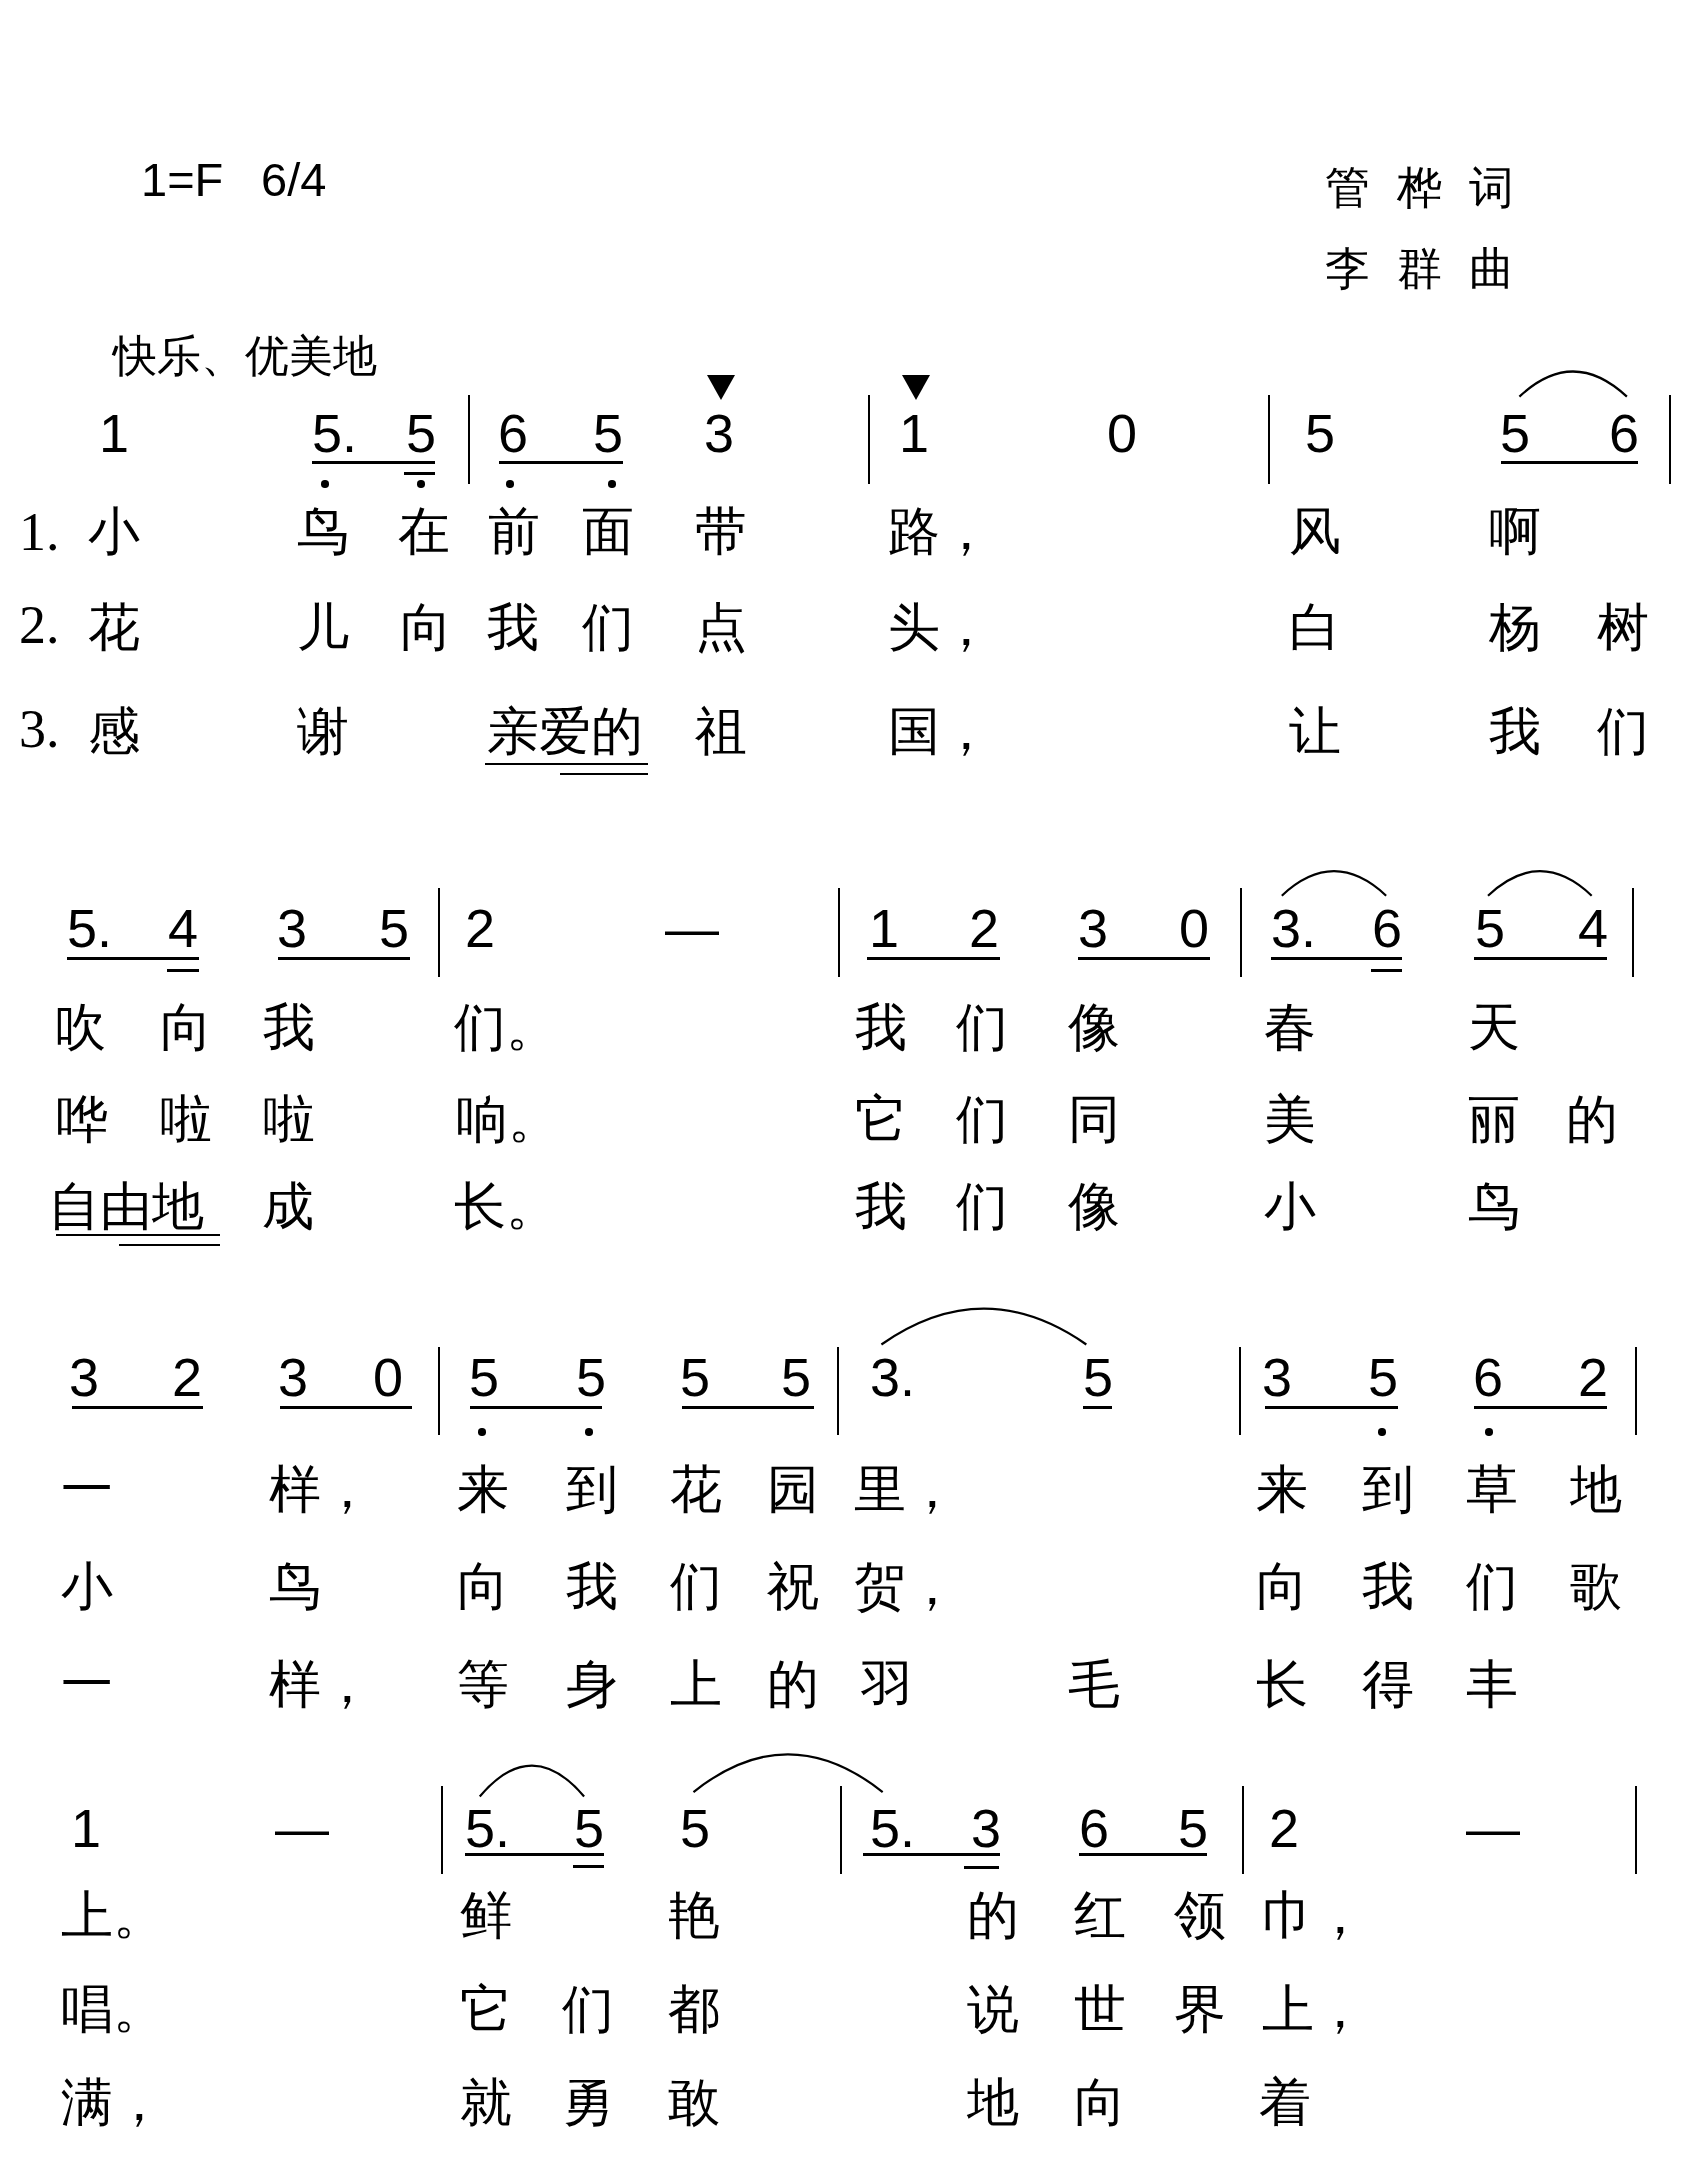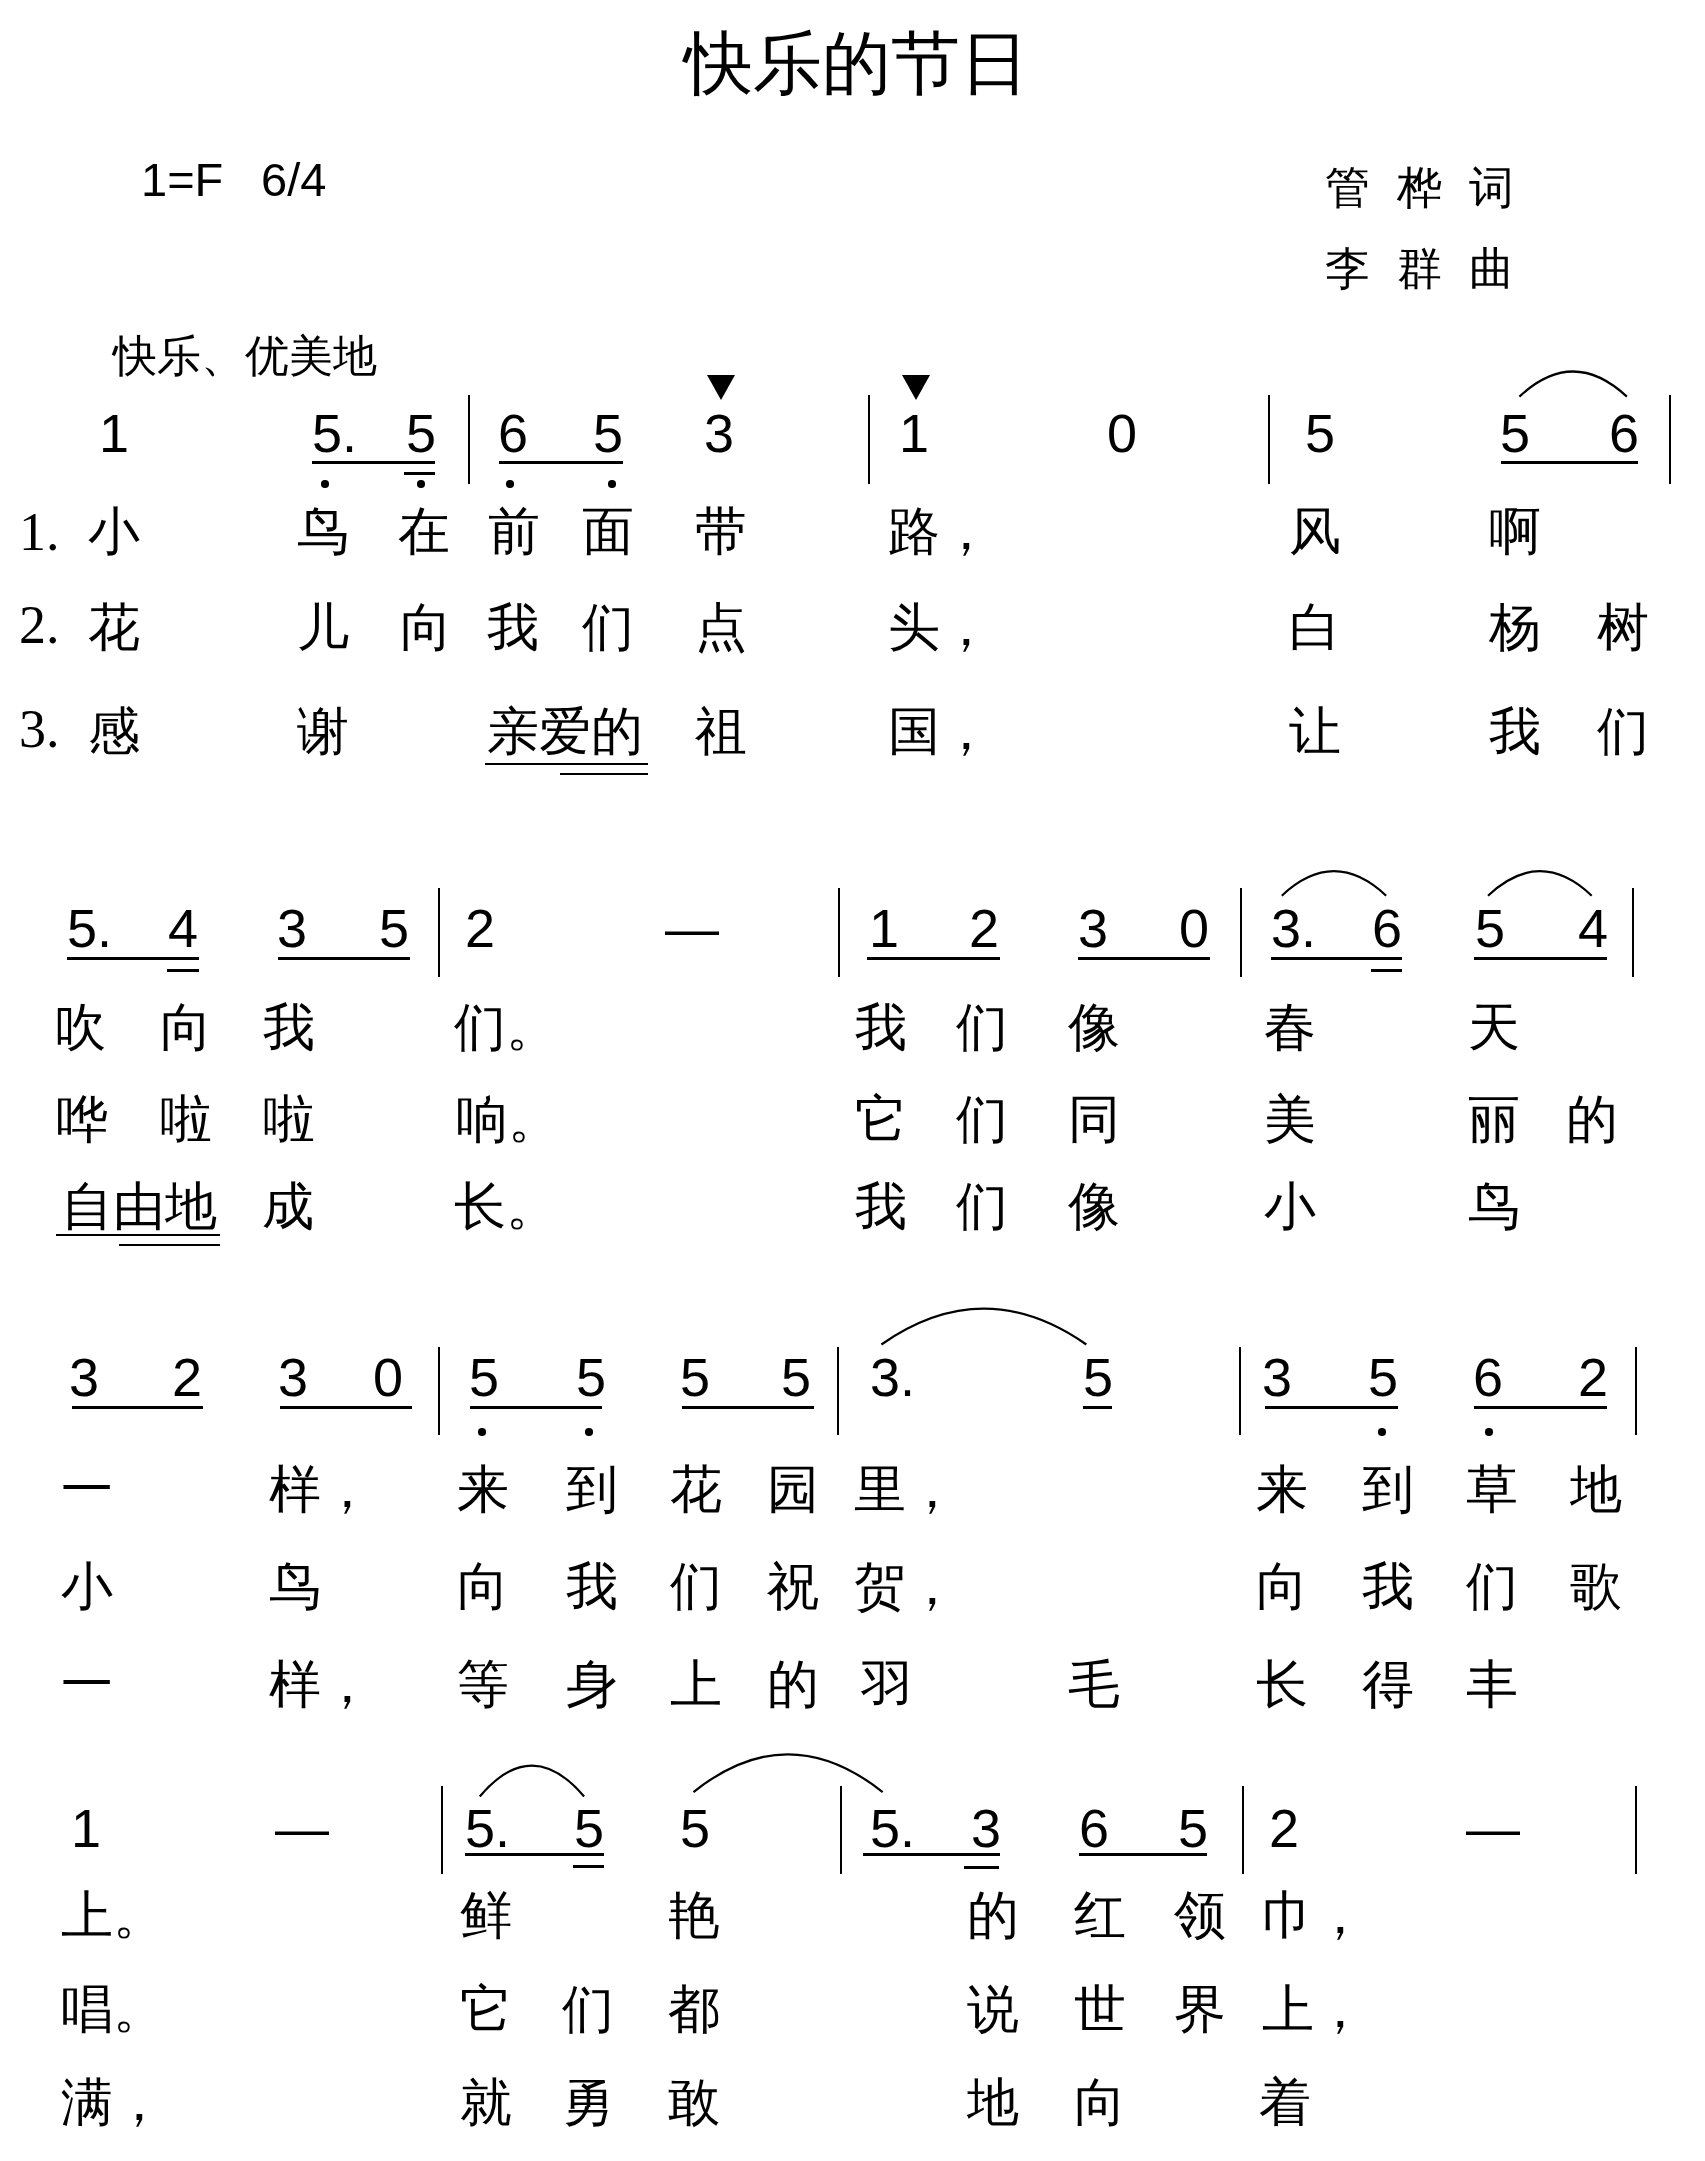--- a/index.html
+++ b/index.html
@@ -16,21 +16,20 @@
   .lul { position:absolute; height:1.9px; background:#000; }
   .od { position:absolute; width:7.5px; height:7.5px; border-radius:50%; background:#000; }
   .tri { position:absolute; width:0; height:0; border-left:14px solid transparent; border-right:14px solid transparent; border-top:25px solid #000; }
   svg.slurs { position:absolute; left:0; top:0; }
 </style>
 </head>
 <body>
 
 <div id="page">
 
-  <div class="title">快乐的节日</div>
   <span class="keysig" style="left:141px">1=F</span>
   <span class="keysig" style="left:261px">6/4</span>
   <div class="credit" style="top:165px">管桦词</div>
   <div class="credit" style="top:246px">李群曲</div>
   <div class="tempo">快乐、优美地</div>
 
   <svg class="slurs" width="1705" height="2161" viewBox="0 0 2712 3438">
     <g fill="none" stroke="#000" stroke-width="3.5">
       <path d="M2417 631 Q2502 551 2588 631"></path>
       <path d="M2039 1425 Q2122 1347 2205 1425"></path>
@@ -152,21 +151,21 @@
     <span class="ly" style="left:160px;top:1093px">啦</span>
     <span class="ly" style="left:263px;top:1093px">啦</span>
     <span class="ly" style="left:456px;top:1093px">响。</span>
     <span class="ly" style="left:855px;top:1093px">它</span>
     <span class="ly" style="left:956px;top:1093px">们</span>
     <span class="ly" style="left:1068px;top:1093px">同</span>
     <span class="ly" style="left:1264px;top:1093px">美</span>
     <span class="ly" style="left:1468px;top:1093px">丽</span>
     <span class="ly" style="left:1566px;top:1093px">的</span>
 
-    <span class="ly" style="left:61px;top:1180px">自由地</span>
+    <span class="ly" style="left:48px;top:1180px">自由地</span>
     <span class="ly" style="left:262px;top:1180px">成</span>
     <span class="ly" style="left:454px;top:1180px">长。</span>
     <span class="ly" style="left:855px;top:1180px">我</span>
     <span class="ly" style="left:956px;top:1180px">们</span>
     <span class="ly" style="left:1068px;top:1180px">像</span>
     <span class="ly" style="left:1264px;top:1180px">小</span>
     <span class="ly" style="left:1468px;top:1180px">鸟</span>
     <div class="lul" style="left:56px;top:1234px;width:164px"></div>
     <div class="lul" style="left:119px;top:1244px;width:101px"></div>
   </div>

